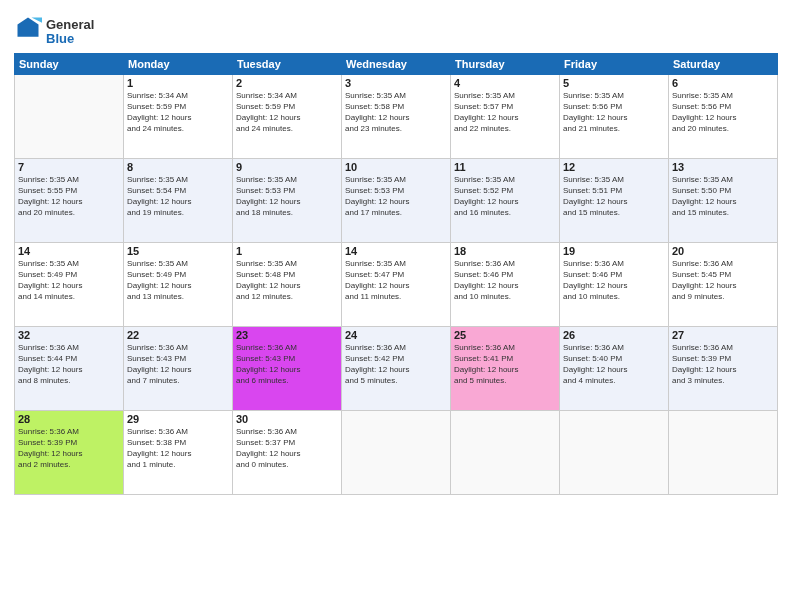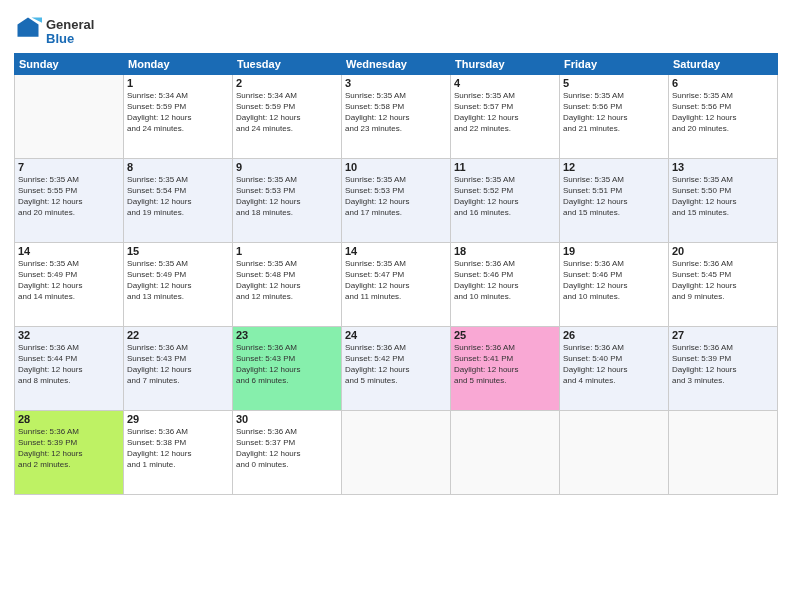--- a/index.html
+++ b/index.html
@@ -275,21 +275,21 @@
 Daylight: 12 hours
 and 8 minutes.</div>
           </td>
           <td style="background: rgb(238, 242, 250);">
             <span class="day-num">22</span>
             <div class="day-info" style="white-space: pre-line;">Sunrise: 5:36 AM
 Sunset: 5:43 PM
 Daylight: 12 hours
 and 7 minutes.</div>
           </td>
-          <td style="background: #86efac;">
+          <td style="background: #d946ef;">
             <span class="day-num">23</span>
             <div class="day-info" style="white-space: pre-line;">Sunrise: 5:36 AM
 Sunset: 5:43 PM
 Daylight: 12 hours
 and 6 minutes.</div>
           </td>
           <td style="background: rgb(238, 242, 250);">
             <span class="day-num">24</span>
             <div class="day-info" style="white-space: pre-line;">Sunrise: 5:36 AM
 Sunset: 5:42 PM

